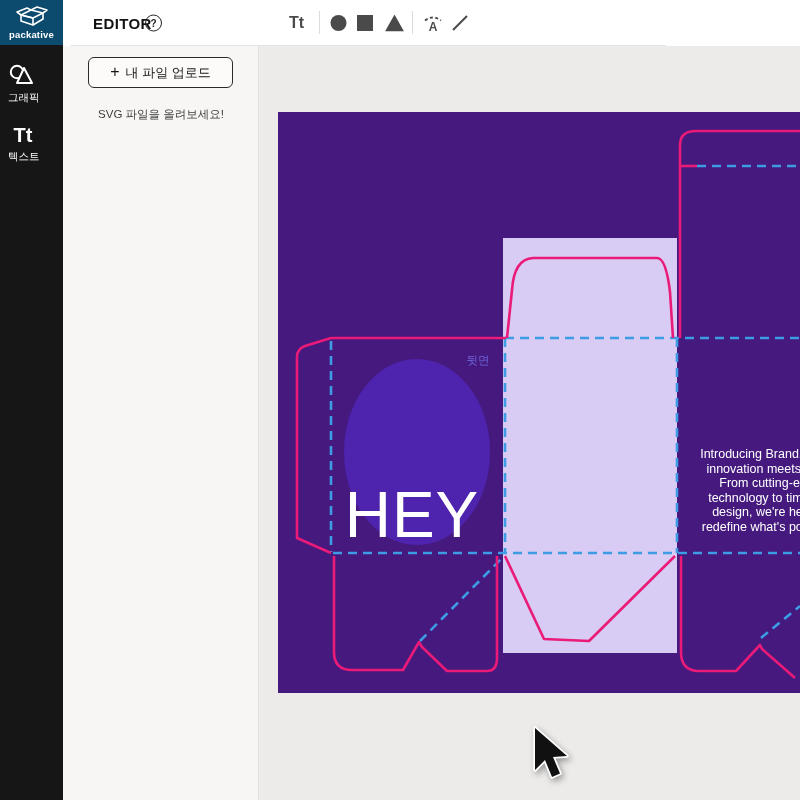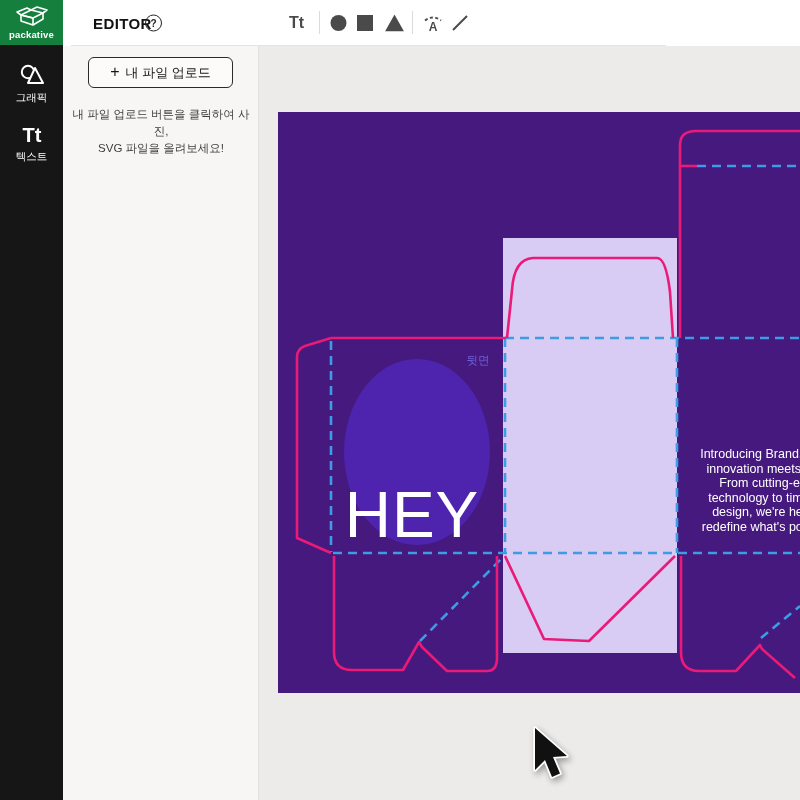--- a/index.html
+++ b/index.html
@@ -3,26 +3,26 @@
 <meta charset="utf-8">
 <style>
   * { margin:0; padding:0; box-sizing:border-box; }
   html,body { width:800px; height:800px; overflow:hidden; background:#fff;
     font-family:"Liberation Sans","DejaVu Sans",sans-serif; }
   .stage { position:relative; width:800px; height:800px; }
 
   
   .sidebar { position:absolute; left:0; top:0; width:63px; height:800px;
     background:#161616; z-index:6; }
-  .logo { height:45px; background:#15803d; display:flex; flex-direction:column;
+  .logo { height:45px; background:#0c4a6e; display:flex; flex-direction:column;
     align-items:center; justify-content:center; cursor:pointer; }
   .logo svg { display:block; }
   .logo-name { color:#fff; font-size:9.5px; font-weight:bold; letter-spacing:.2px; margin-top:1px; }
   .nav { padding-top:8px; }
-  .nav-item { display:flex; flex-direction:column; align-items:center;
+  .nav-item { display:flex; flex-direction:column; 
     padding:10px 8px 9px; cursor:pointer; }
   .nav-item .nav-label { color:#fff; font-size:10.5px; margin-top:4px; white-space:nowrap; }
   .nav-item svg text { fill:#fff; }
 
   
   .topbar { position:absolute; left:71px; top:0; width:595px; height:46px;
     background:#fff; border-bottom:1px solid #e6e4e2; z-index:5; }
   .editor-title { position:absolute; left:22px; top:50%; transform:translateY(-50%);
     font-size:15px; font-weight:bold; color:#121212; letter-spacing:.4px; }
   .help-btn { position:absolute; left:74px; top:50%; transform:translateY(-50%);
@@ -139,21 +139,20 @@
       </svg>
     </div>
   </div>
 
   <div class="upload-panel">
     <button class="upload-btn">
       <span class="plus">+</span>
       <span>내 파일 업로드</span>
     </button>
     <div class="upload-hint">
-      <div>내 파일 업로드 버튼을 클릭하여 사진,</div>
       <div>SVG 파일을 올려보세요!</div>
     </div>
   </div>
 
   <div class="canvas">
     <div class="artboard">
       <svg width="522" height="581" viewBox="278 112 522 581">
 
         <rect x="503" y="238" width="174" height="415" style="fill:var(--panel-fill,#d8cbf4)"></rect>
 

